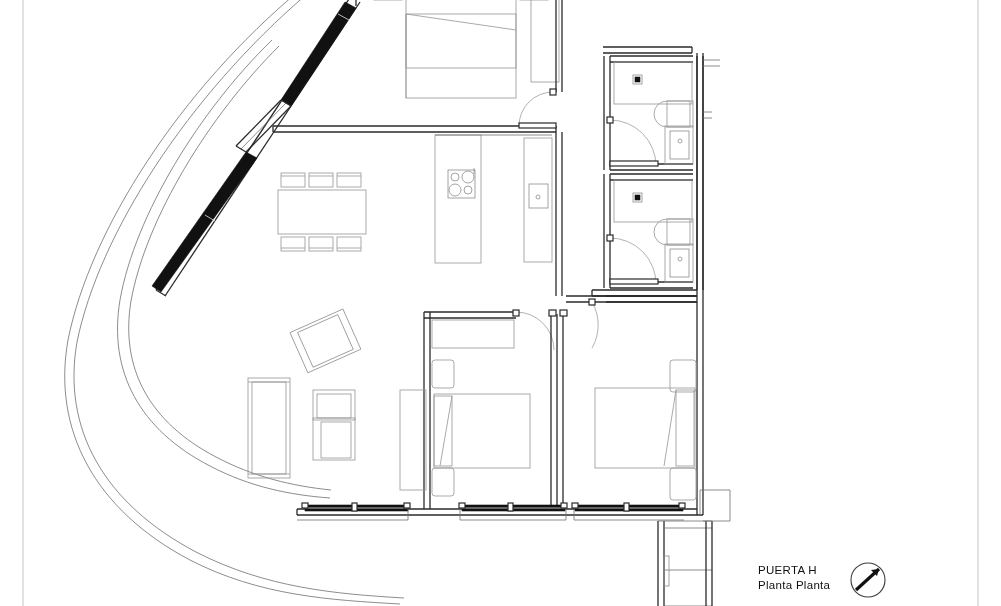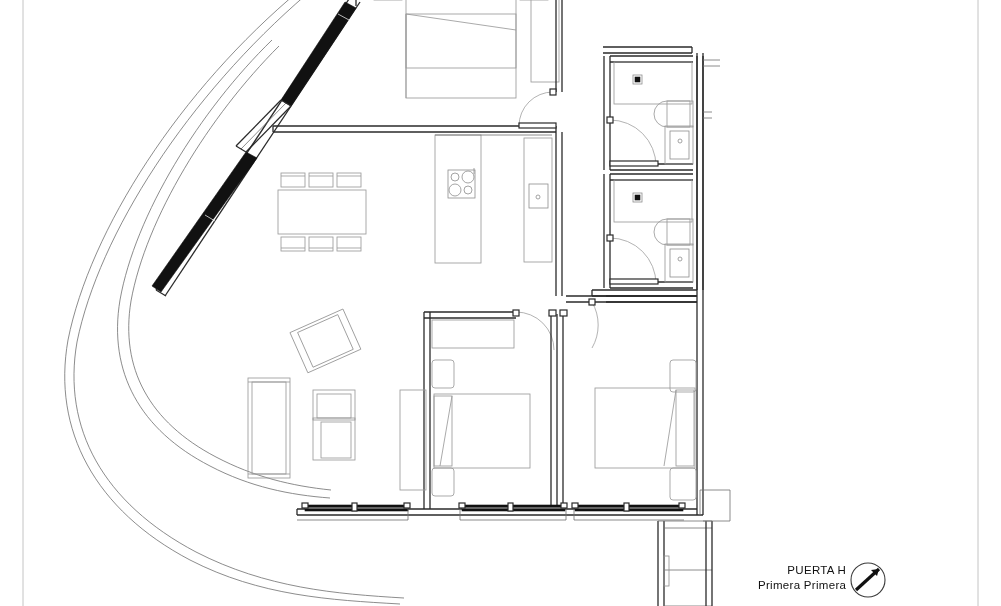--- a/index.html
+++ b/index.html
@@ -12,21 +12,21 @@
   }
   #plan{position:absolute;left:0;top:0;width:1001px;height:606px;}
   #title-block{
     position:absolute;
     left:758px;top:563px;
     font-size:11.5px;
     line-height:15px;
     letter-spacing:0.3px;
     color:#111;
   }
-  #title-line1{display:block;text-align:right;}
+  #title-line1{display:block;}
   #title-line2{display:block;}
 </style>
 </head>
 <body>
 
 <div id="page">
 
   <svg id="plan" viewBox="0 0 1001 606" xmlns="http://www.w3.org/2000/svg">
     <defs>
       <style>
@@ -346,16 +346,16 @@
 
     <g>
       <circle cx="868" cy="580" r="17" fill="none" stroke="#3a3a3a" stroke-width="1.1"></circle>
       <line x1="856" y1="590" x2="879" y2="569" stroke="#111111" stroke-width="3.2" stroke-linecap="butt"></line>
       <path d="M 879 569 L 871 570 L 877 576 Z" fill="#111111"></path>
     </g>
   </svg>
 
   <div id="title-block">
     <span id="title-line1">PUERTA H</span>
-    <span id="title-line2">Primera Primera</span>
+    <span id="title-line2">Planta Planta</span>
   </div>
 
 </div>
 
 </body></html>

